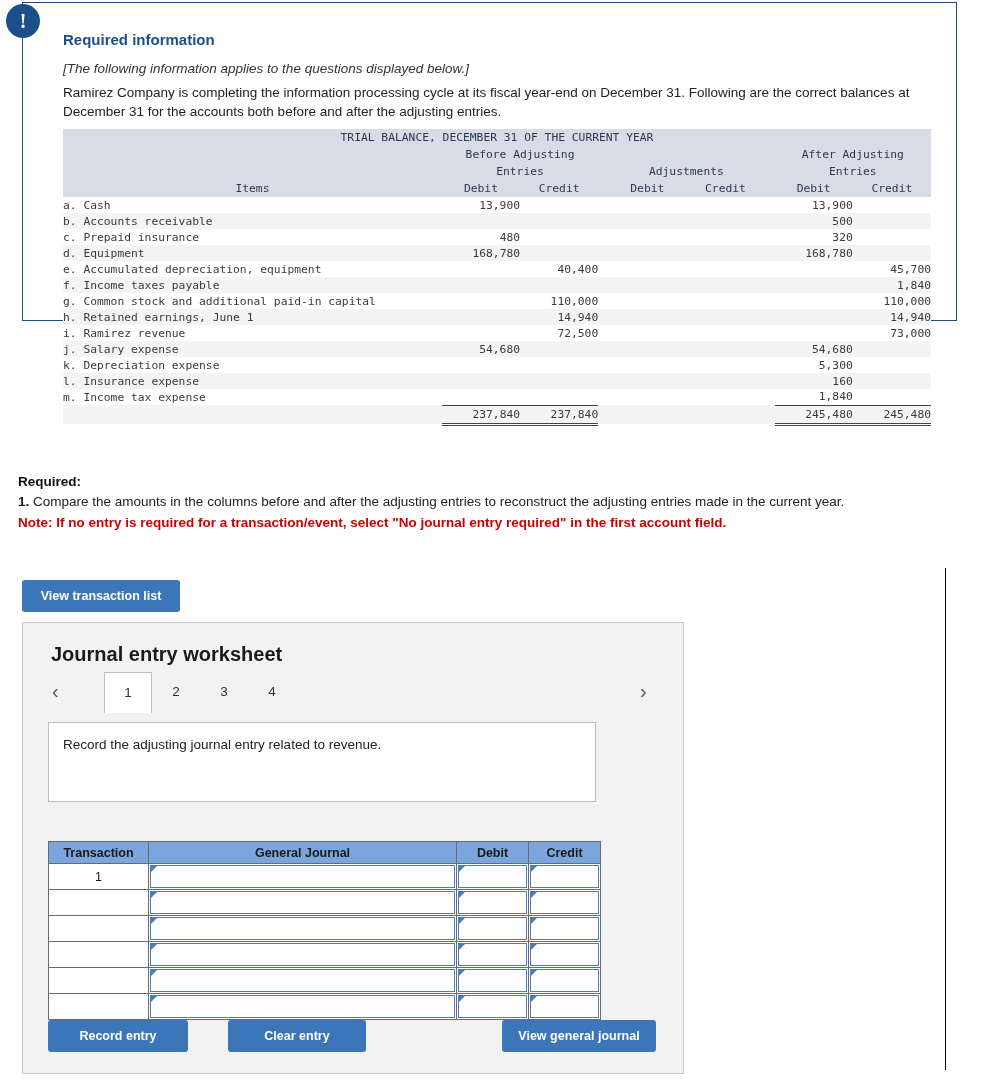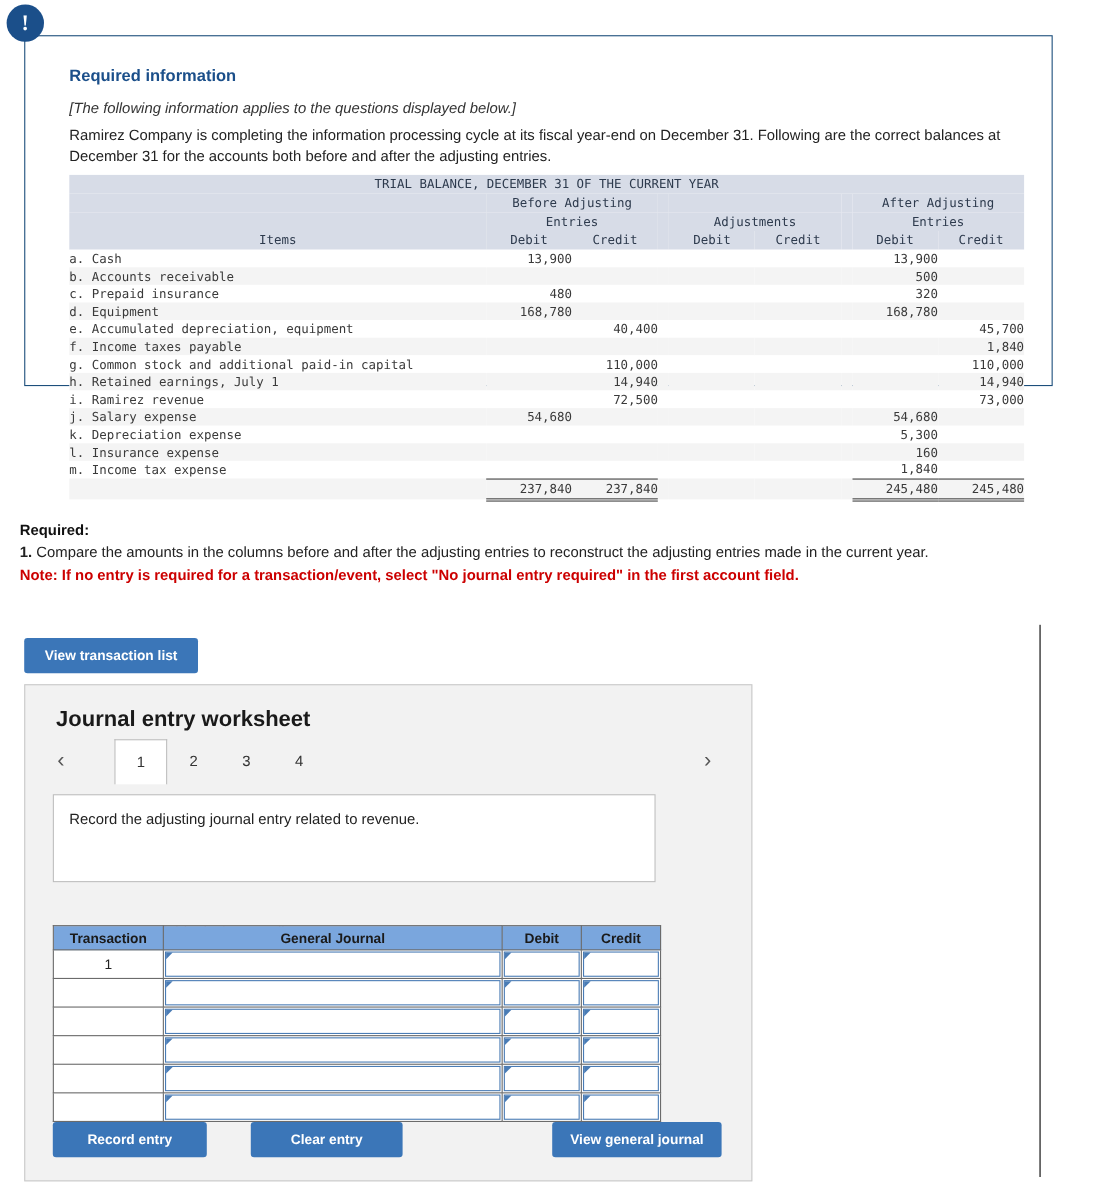--- a/index.html
+++ b/index.html
@@ -10,21 +10,21 @@
     font-family: "Liberation Sans", sans-serif;
     font-size: 13px;
     color: #222;
     position: relative;
     overflow: hidden;
   }
 
   
   #req-panel {
     position: absolute;
-    left: 22px; top: 32px;
+    left: 22px; top: 2px;
     width: 935px; height: 319px;
     border: 1.5px solid #1d4f7c;
     border-radius: 0;
     background: #fff;
   }
   #bang-icon {
     position: absolute;
     left: 6px; top: 4px;
     width: 34px; height: 34px;
     border-radius: 50%;
@@ -290,21 +290,21 @@
             <td class="num"></td>
             <td class="num">110,000</td>
             <td></td>
             <td class="num"></td>
             <td class="num"></td>
             <td></td>
             <td class="num"></td>
             <td class="num">110,000</td>
           </tr>
           <tr class="r-even">
-            <td class="itm">h. Retained earnings, July 1</td>
+            <td class="itm">h. Retained earnings, June 1</td>
             <td class="num"></td>
             <td class="num">14,940</td>
             <td></td>
             <td class="num"></td>
             <td class="num"></td>
             <td></td>
             <td class="num"></td>
             <td class="num">14,940</td>
           </tr>
           <tr class="r-odd">

